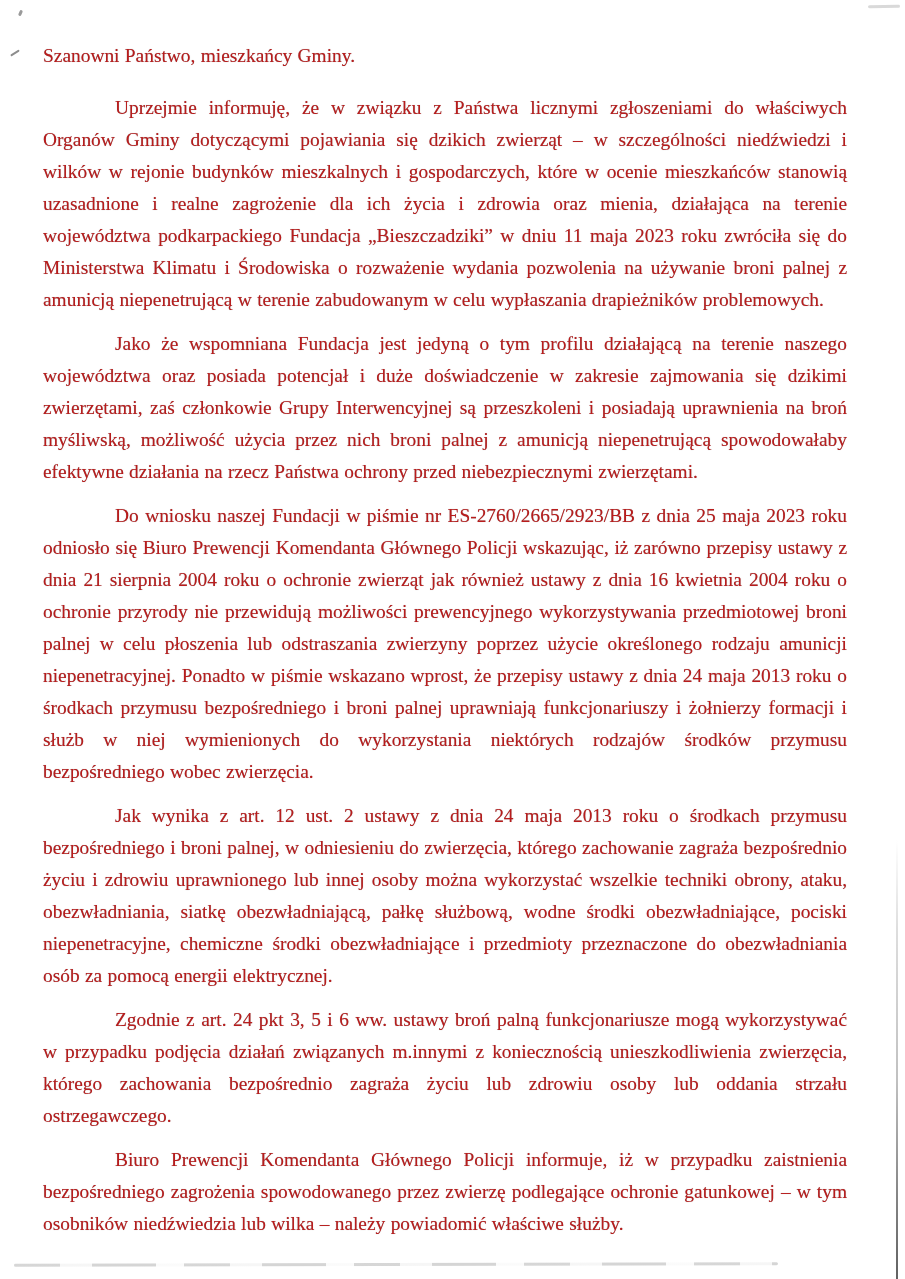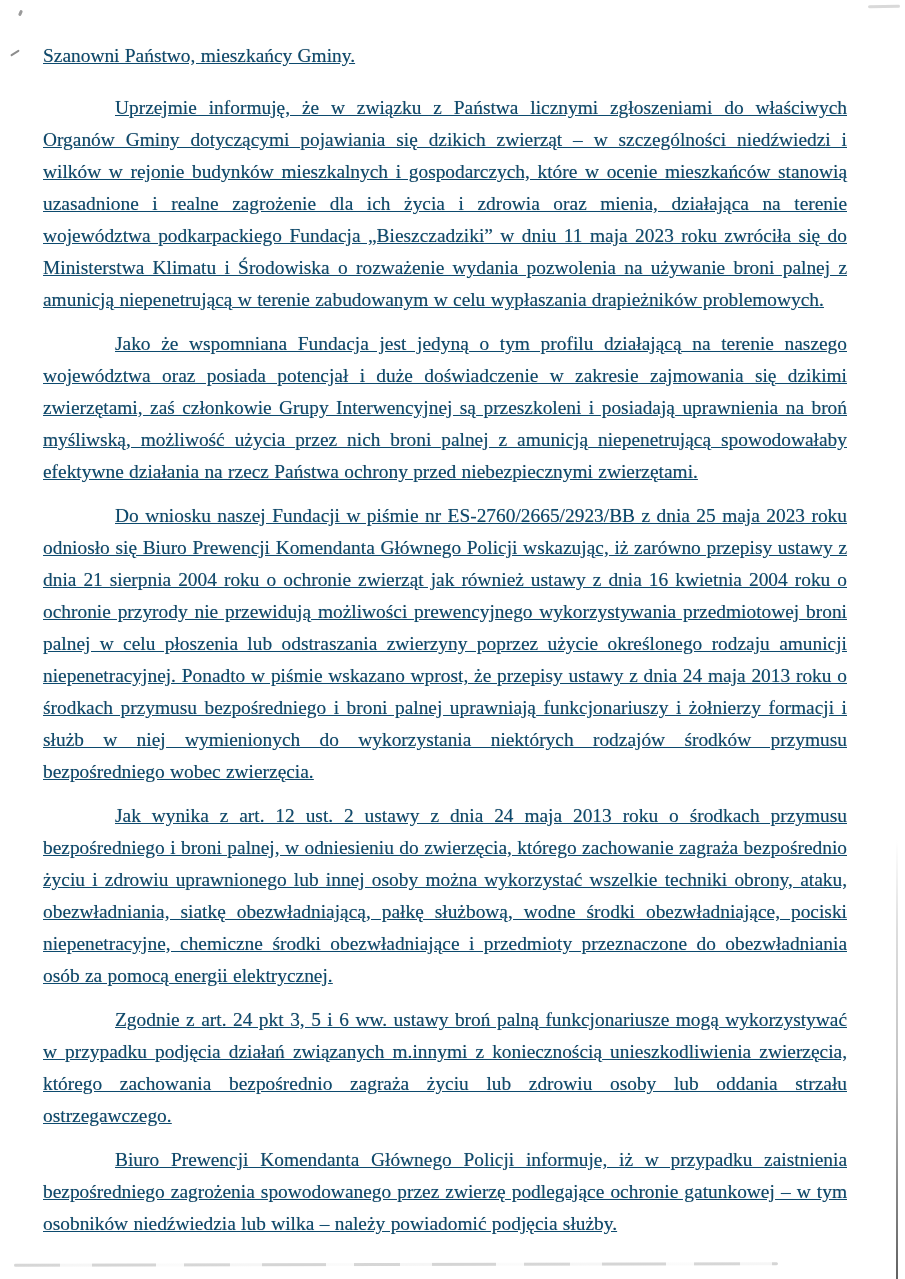--- a/index.html
+++ b/index.html
@@ -15,27 +15,26 @@
     background: #ffffff;
     overflow: hidden;
     font-family: "Liberation Serif", "DejaVu Serif", serif;
   }
   
   .letter {
     position: absolute;
     left: 43px;
     top: 40px;
     width: 804px;
-    color: #0c4a6e;
+    color: #b91c1c;
     font-size: 19.4px;
     line-height: 32px;
     text-align: justify;
     text-shadow: 0 0 0.7px rgba(70, 70, 70, 0.55);
     word-spacing: 0.5px;
-    text-decoration: underline;
   }
   .salutation {
     margin: 0 0 20px 0;
     text-align: left;
     text-indent: 0;
   }
   .para {
     margin: 5px 0 12px 0;
     text-indent: 72px;
   }
@@ -107,19 +106,19 @@
   <div class="speck-2"></div>
   <div class="smudge-top-right"></div>
 
   <div class="letter">
     <p class="salutation">Szanowni Państwo, mieszkańcy Gminy.</p>
     <p class="para">Uprzejmie informuję, że w związku z Państwa licznymi zgłoszeniami do właściwych Organów Gminy dotyczącymi pojawiania się dzikich zwierząt – w szczególności niedźwiedzi i wilków w rejonie budynków mieszkalnych i gospodarczych, które w ocenie mieszkańców stanowią uzasadnione i realne zagrożenie dla ich życia i zdrowia oraz mienia, działająca na terenie województwa podkarpackiego Fundacja „Bieszczadziki” w dniu 11 maja 2023 roku zwróciła się do Ministerstwa Klimatu i Środowiska o rozważenie wydania pozwolenia na używanie broni palnej z amunicją niepenetrującą w terenie zabudowanym w celu wypłaszania drapieżników problemowych.</p>
     <p class="para">Jako że wspomniana Fundacja jest jedyną o tym profilu działającą na terenie naszego województwa oraz posiada potencjał i duże doświadczenie w zakresie zajmowania się dzikimi zwierzętami, zaś członkowie Grupy Interwencyjnej są przeszkoleni i posiadają uprawnienia na broń myśliwską, możliwość użycia przez nich broni palnej z amunicją niepenetrującą spowodowałaby efektywne działania na rzecz Państwa ochrony przed niebezpiecznymi zwierzętami.</p>
     <p class="para">Do wniosku naszej Fundacji w piśmie nr ES-2760/2665/2923/BB z dnia 25 maja 2023 roku odniosło się Biuro Prewencji Komendanta Głównego Policji wskazując, iż zarówno przepisy ustawy z dnia 21 sierpnia 2004 roku o ochronie zwierząt jak również ustawy z dnia 16 kwietnia 2004 roku o ochronie przyrody nie przewidują możliwości prewencyjnego wykorzystywania przedmiotowej broni palnej w celu płoszenia lub odstraszania zwierzyny poprzez użycie określonego rodzaju amunicji niepenetracyjnej. Ponadto w piśmie wskazano wprost, że przepisy ustawy z dnia 24 maja 2013 roku o środkach przymusu bezpośredniego i broni palnej uprawniają funkcjonariuszy i żołnierzy formacji i służb w niej wymienionych do wykorzystania niektórych rodzajów środków przymusu bezpośredniego wobec zwierzęcia.</p>
     <p class="para">Jak wynika z art. 12 ust. 2 ustawy z dnia 24 maja 2013 roku o środkach przymusu bezpośredniego i broni palnej, w odniesieniu do zwierzęcia, którego zachowanie zagraża bezpośrednio życiu i zdrowiu uprawnionego lub innej osoby można wykorzystać wszelkie techniki obrony, ataku, obezwładniania, siatkę obezwładniającą, pałkę służbową, wodne środki obezwładniające, pociski niepenetracyjne, chemiczne środki obezwładniające i przedmioty przeznaczone do obezwładniania osób za pomocą energii elektrycznej.</p>
     <p class="para">Zgodnie z art. 24 pkt 3, 5 i 6 ww. ustawy broń palną funkcjonariusze mogą wykorzystywać w przypadku podjęcia działań związanych m.innymi z koniecznością unieszkodliwienia zwierzęcia, którego zachowania bezpośrednio zagraża życiu lub zdrowiu osoby lub oddania strzału ostrzegawczego.</p>
-    <p class="para">Biuro Prewencji Komendanta Głównego Policji informuje, iż w przypadku zaistnienia bezpośredniego zagrożenia spowodowanego przez zwierzę podlegające ochronie gatunkowej – w tym osobników niedźwiedzia lub wilka – należy powiadomić podjęcia służby.</p>
+    <p class="para">Biuro Prewencji Komendanta Głównego Policji informuje, iż w przypadku zaistnienia bezpośredniego zagrożenia spowodowanego przez zwierzę podlegające ochronie gatunkowej – w tym osobników niedźwiedzia lub wilka – należy powiadomić właściwe służby.</p>
   </div>
 
   <div class="scan-line-right"></div>
   <div class="scan-line-bottom"></div>
 
 </div>
 
 </body></html>

